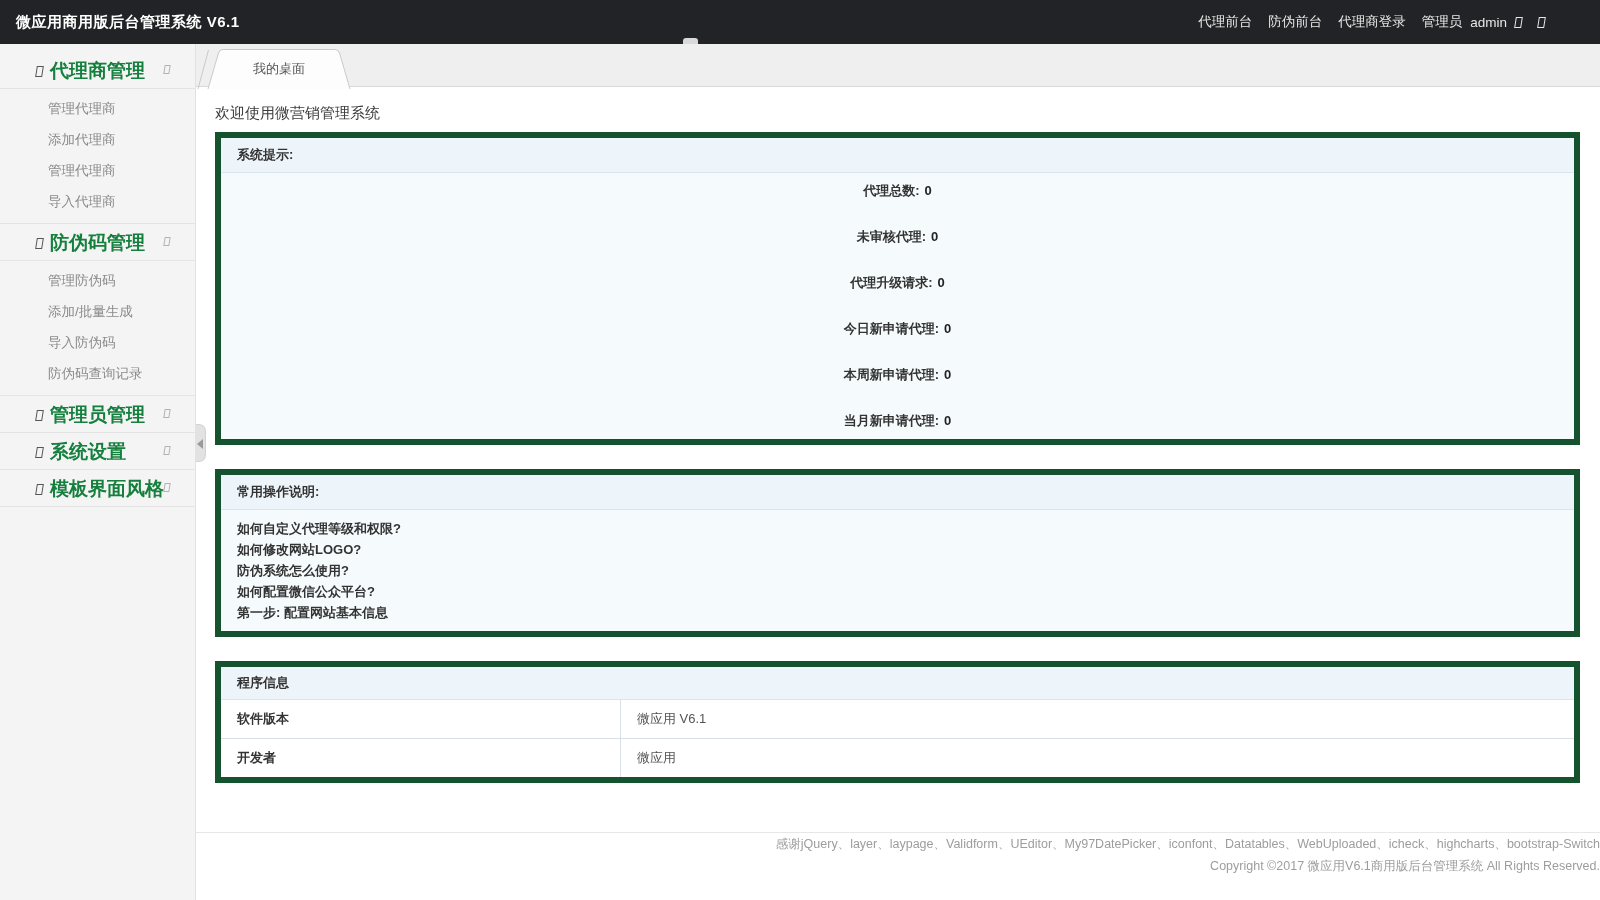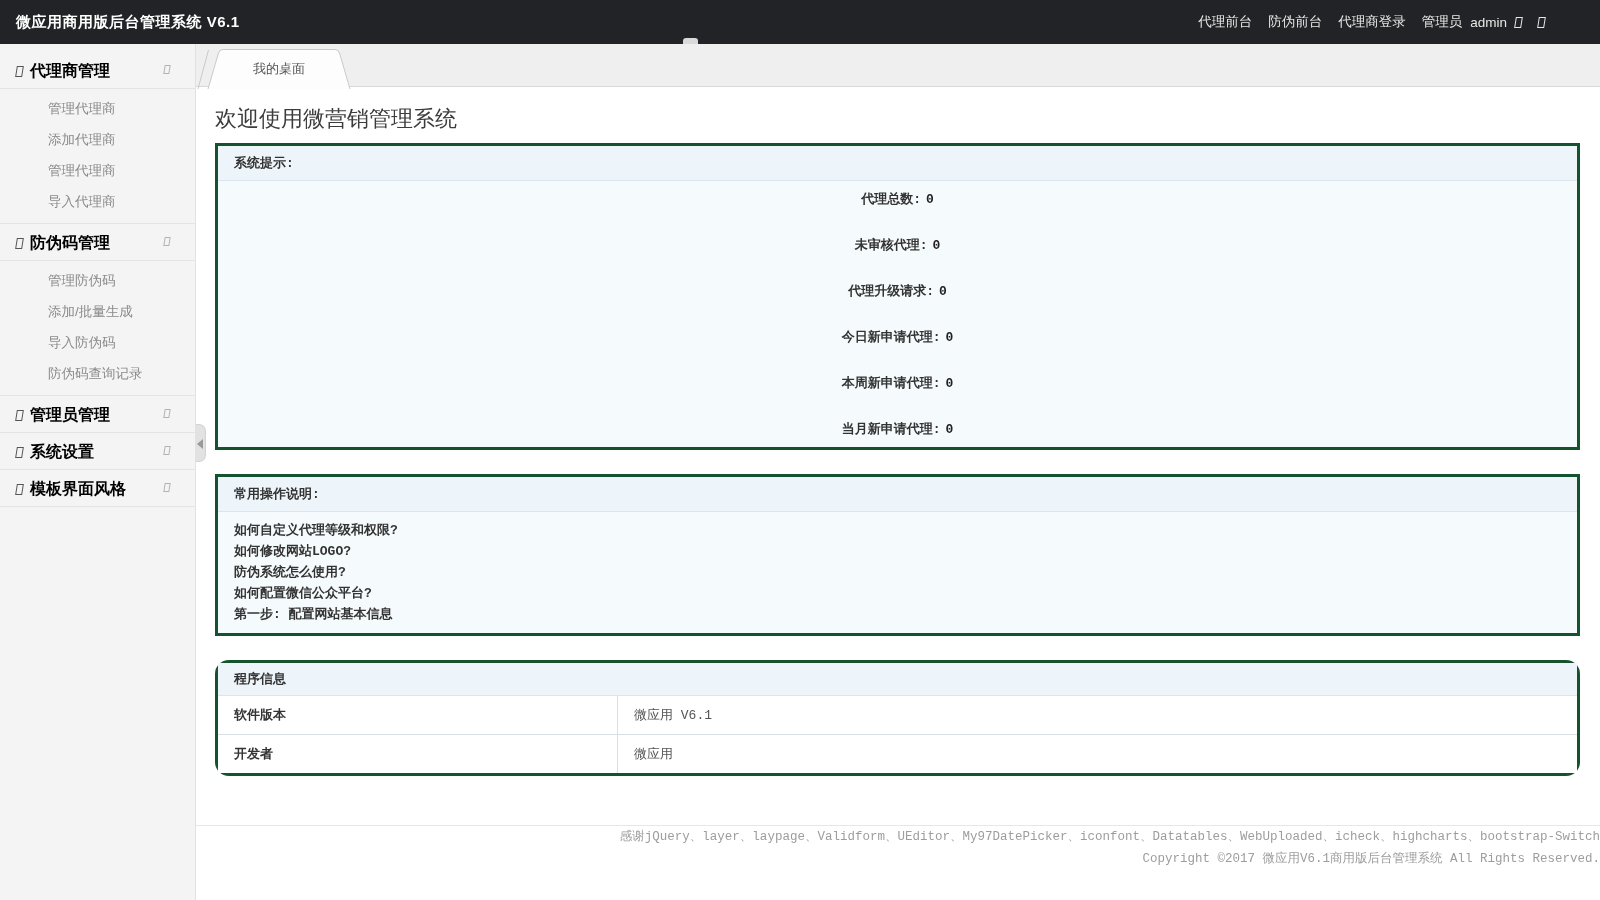--- a/index.html
+++ b/index.html
@@ -18,62 +18,62 @@
   .tofu.small { width:6px; height:9px; }
   .topbar-notch { position:absolute; left:683px; bottom:0; width:15px; height:6px;
     background:#d9d9d9; border-radius:3px 3px 0 0; }
 
   
   .layout { display:flex; height:856px; }
 
   
   .sidebar { width:196px; flex:0 0 196px; background:#f4f4f4; border-right:1px solid #e2e2e2;
     padding-top:8px; }
-  .menu-header { position:relative; height:37px; line-height:37px; padding-left:16px;
-    font-size:16px; font-weight:bold; color:#000000; border-bottom:1px solid #e4e4e4; cursor:pointer; }
+  .menu-header { position:relative; height:37px; line-height:37px; padding-left:36px;
+    font-size:19px; font-weight:bold; color:#15803d; border-bottom:1px solid #e4e4e4; cursor:pointer; }
   .menu-header .tofu { color:#555; margin-right:7px; }
   .menu-header .arrow { position:absolute; right:18px; top:13px; color:#b3b3b3; }
   .menu-children { padding:4px 11px 6px; border-bottom:1px solid #e4e4e4; }
   .menu-item { height:31px; line-height:31px; padding-left:37px; font-size:13.5px;
     color:#8a8a8a; cursor:pointer; }
 
   
-  .main { position:relative; flex:1; background:#fff;font-family:Liberation Mono, monospace; }
+  .main { position:relative; flex:1; background:#fff; }
   .collapse-handle { position:absolute; left:0; top:380px; width:10px; height:38px;
     background:#e2e2e2; border:1px solid #d3d3d3; border-left:none;
     border-radius:0 7px 7px 0; cursor:pointer; z-index:5; }
   .collapse-handle .tri { position:absolute; left:1px; top:14px; width:0; height:0;
     border-top:5px solid transparent; border-bottom:5px solid transparent;
     border-right:6px solid #9a9a9a; }
 
   
   .tabbar { position:relative; height:43px; background:#efeff0; border-bottom:1px solid #d9d9d9; }
   .tab { position:absolute; left:0; top:3px; width:170px; height:42px; cursor:pointer; }
   .tab svg { position:absolute; left:0; top:0; }
   .tab-label { position:absolute; left:22px; top:13px; width:122px; text-align:center;
     font-size:13px; color:#555; }
 
   
   .content { padding:0 20px 0 19px; }
-  .page-heading { margin:17px 0 9px; font-size:22px; font-weight:normal; color:#3c3c3c; }
-
-  .panel { border:3px solid #14532d; margin-bottom:24px; background:#f5fafc; }
+  .page-heading { margin:17px 0 9px; font-size:15px; font-weight:normal; color:#3c3c3c; }
+
+  .panel { border:6px solid #14532d; margin-bottom:24px; background:#f5fafc; }
   .panel-hd { padding:8px 16px; font-size:13px; font-weight:bold; color:#333;
     background:#eef5fa; border-bottom:1px solid #dbe5ed; }
   .panel-bd { font-size:13px; color:#333;flex-direction:column; }
 
   .stats-row { display:flex; align-items:center; gap:28px; padding:9px 16px; }
   .stat { font-weight:bold; color:#333; white-space:nowrap; }
   .stat .stat-value { margin-left:5px; font-weight:bold; color:#222; }
 
   .ops-body { display:flex; padding:8px 16px; }
   .ops-col { width:50%; display:flex; flex-direction:column; }
   .ops-link { line-height:21px; font-weight:bold; color:#333; cursor:pointer; white-space:nowrap; }
 
-  .panel.info-table { background:#fff; margin-bottom:0;border-radius:14px; }
+  .panel.info-table { background:#fff; margin-bottom:0; }
   .panel.info-table .panel-hd { padding:7px 16px; }
   .info-row { display:flex; background:#fff; border-top:1px solid #d9dfe4; }
   .info-row:first-child { border-top:none; }
   .info-cell-label { width:400px; flex:0 0 400px; padding:10px 16px; font-weight:bold;
     color:#333; border-right:1px solid #d9dfe4; }
   .info-cell-value { flex:1; padding:10px 16px; color:#555; }
 
   
   .footer { margin-top:49px; border-top:1px solid #e7e7e7; text-align:right; }
   .footer-line { font-size:12.5px; color:#9d9d9d; line-height:22px; }

